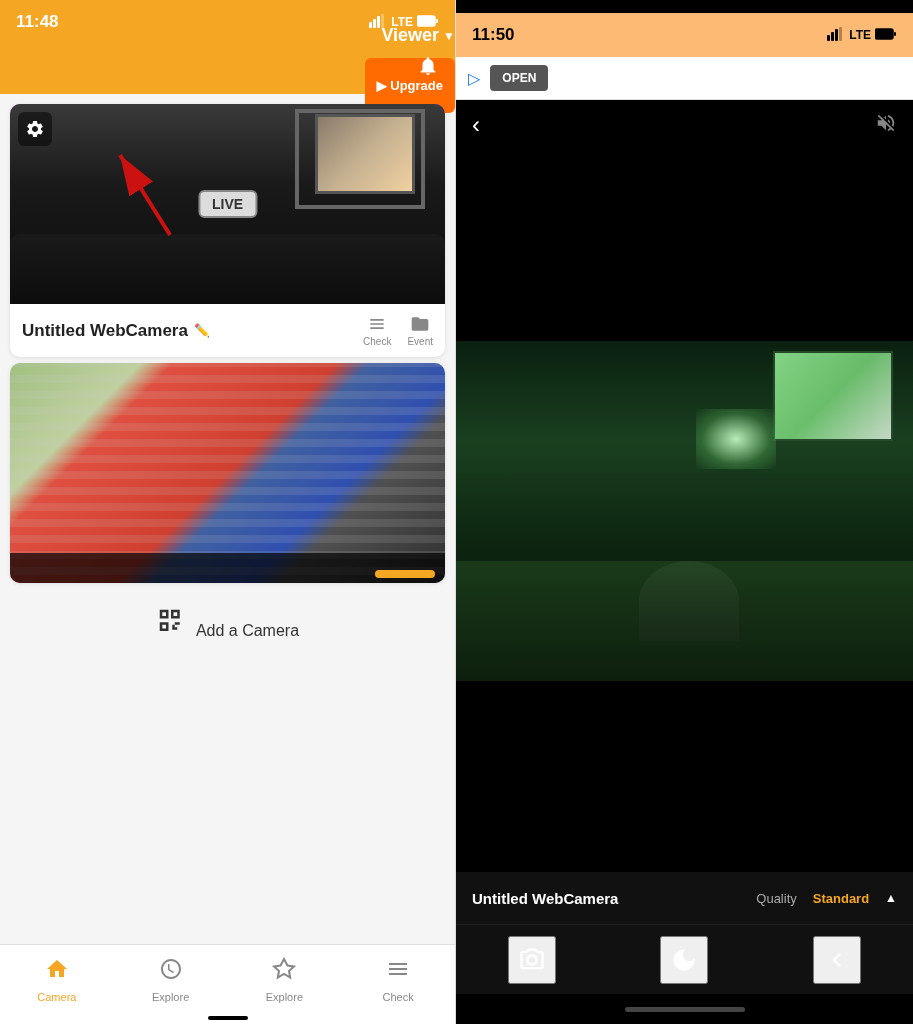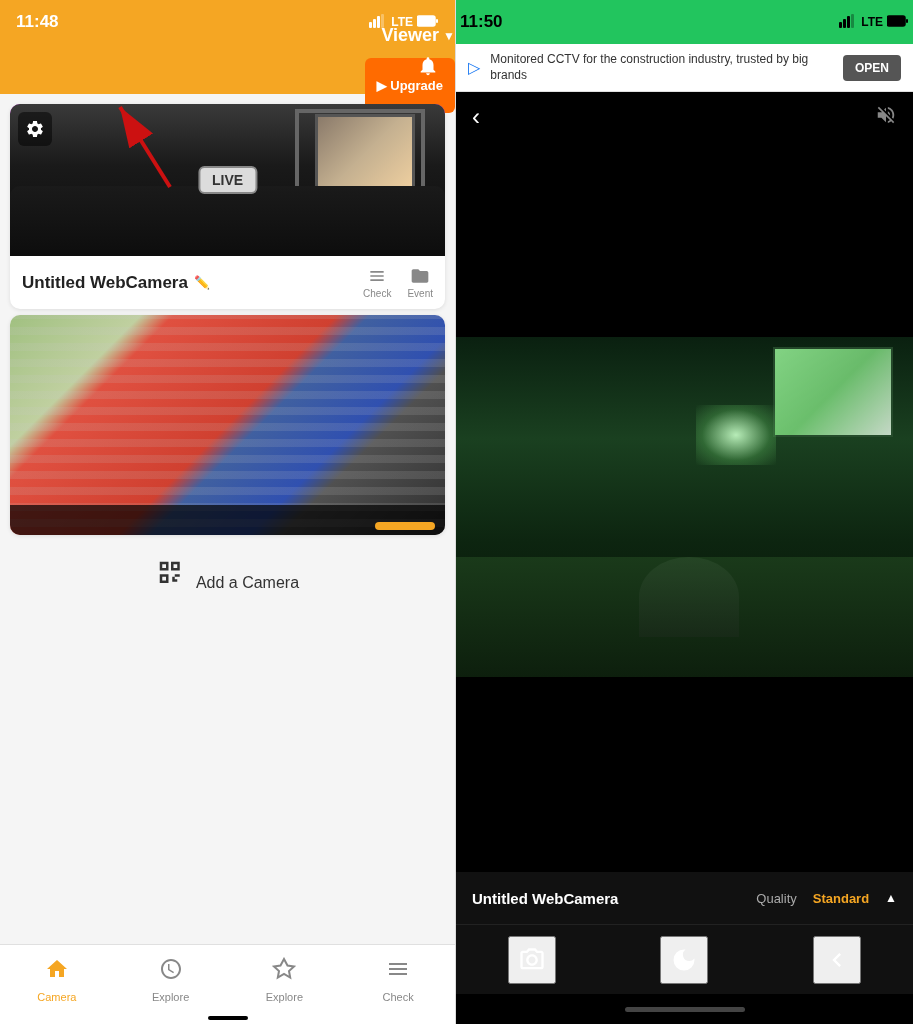--- a/index.html
+++ b/index.html
@@ -88,21 +88,21 @@
     .camera-card {
       background: #fff;
       margin: 10px 10px 6px 10px;
       border-radius: 10px;
       overflow: hidden;
       box-shadow: 0 1px 4px rgba(0,0,0,0.1);
     }
 
     .camera-feed {
       width: 100%;
-      height: 152px;
+      height: 200px;
       background: #d946ef;
       position: relative;
       overflow: hidden;
     }
 
     
     .camera-feed-bg {
       width: 100%;
       height: 100%;
       background: linear-gradient(180deg, #3a3a3a 0%, #1a1a1a 40%, #0a0a0a 100%);
@@ -332,26 +332,27 @@
     .right-panel {
       width: 457px;
       height: 1024px;
       background: #000;
       display: flex;
       flex-direction: column;
       position: relative;
     }
 
     .right-status-bar {
-      background: #22c55e;
+      background: #fdba74;
       height: 44px;
       display: flex;
       align-items: center;
       justify-content: space-between;
-      padding: 0 4px;
+      padding: 0 16px;
+      margin-top: 13px;
     }
     .right-status-bar .time {
       font-size: 17px;
       font-weight: 600;
       color: #000;
     }
     .right-status-bar .status-icons {
       display: flex;
       align-items: center;
       gap: 4px;
@@ -713,21 +714,20 @@
         <svg width="22" height="12" viewBox="0 0 22 12" fill="black">
           <rect x="0" y="1" width="18" height="10" rx="2" stroke="black" stroke-width="1.5" fill="black"></rect>
           <rect x="19" y="4" width="2" height="4" rx="1" fill="black"></rect>
         </svg>
       </span>
     </div>
   </div>
 
   <div class="ad-banner">
     <span class="ad-icon">▷</span>
-    <span class="ad-text">Monitored CCTV for the construction industry, trusted by big brands</span>
     <button class="open-btn">OPEN</button>
   </div>
 
   <div class="video-top-controls">
     <button class="back-btn">‹</button>
     <button class="mute-btn">
       <svg width="22" height="22" viewBox="0 0 24 24" fill="#888">
         <path d="M16.5 12c0-1.77-1.02-3.29-2.5-4.03v2.21l2.45 2.45c.03-.2.05-.41.05-.63zm2.5 0c0 .94-.2 1.82-.54 2.64l1.51 1.51C20.63 14.91 21 13.5 21 12c0-4.28-2.99-7.86-7-8.77v2.06c2.89.86 5 3.54 5 6.71zM4.27 3L3 4.27 7.73 9H3v6h4l5 5v-6.73l4.25 4.25c-.67.52-1.42.93-2.25 1.18v2.06c1.38-.31 2.63-.95 3.69-1.81L19.73 21 21 19.73l-9-9L4.27 3zM12 4L9.91 6.09 12 8.18V4z"></path>
       </svg>
     </button>

